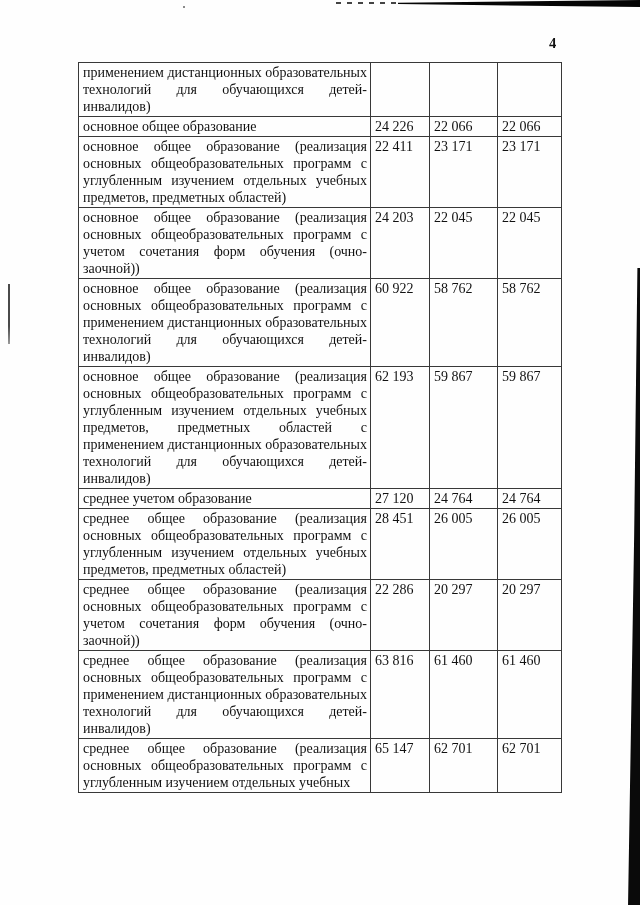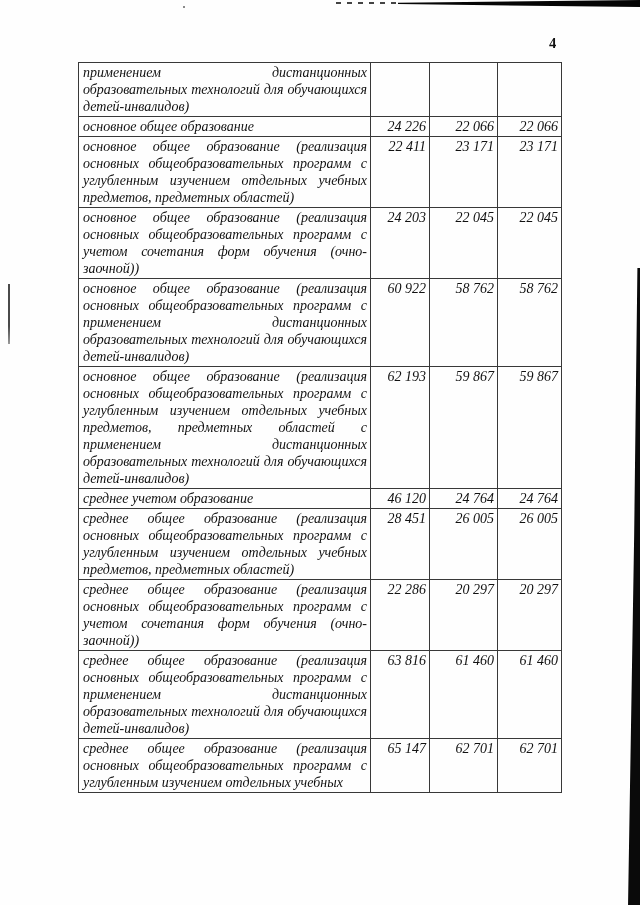--- a/index.html
+++ b/index.html
@@ -64,28 +64,27 @@
     border-collapse: collapse;
     table-layout: fixed;
   }
   table.doc-table td {
     border: 1px solid #383838;
     vertical-align: top;
     padding: 1px 3px 1px 4px;
     font-size: 14px;
     line-height: 17px;
     overflow: hidden;
-    font-style: italic;
   }
   td.label {
     text-align: justify;
     text-justify: inter-word;
   }
   td.val {
-    text-align: right;
+    text-align: left;
     white-space: nowrap;
     padding-left: 1px;
     padding-right: 1px;
   }
 </style>
 </head>
 <body>
 
 <div class="page">
 
@@ -136,21 +135,21 @@
           <td class="val">58 762</td>
         </tr>
         <tr>
           <td class="label">основное общее образование (реализация основных общеобразовательных программ с углубленным изучением отдельных учебных предметов, предметных областей с применением дистанционных образовательных технологий для обучающихся детей-инвалидов)</td>
           <td class="val">62 193</td>
           <td class="val">59 867</td>
           <td class="val">59 867</td>
         </tr>
         <tr>
           <td class="label">среднее учетом образование</td>
-          <td class="val">46 120</td>
+          <td class="val">27 120</td>
           <td class="val">24 764</td>
           <td class="val">24 764</td>
         </tr>
         <tr>
           <td class="label">среднее общее образование (реализация основных общеобразовательных программ с углубленным изучением отдельных учебных предметов, предметных областей)</td>
           <td class="val">28 451</td>
           <td class="val">26 005</td>
           <td class="val">26 005</td>
         </tr>
         <tr>

